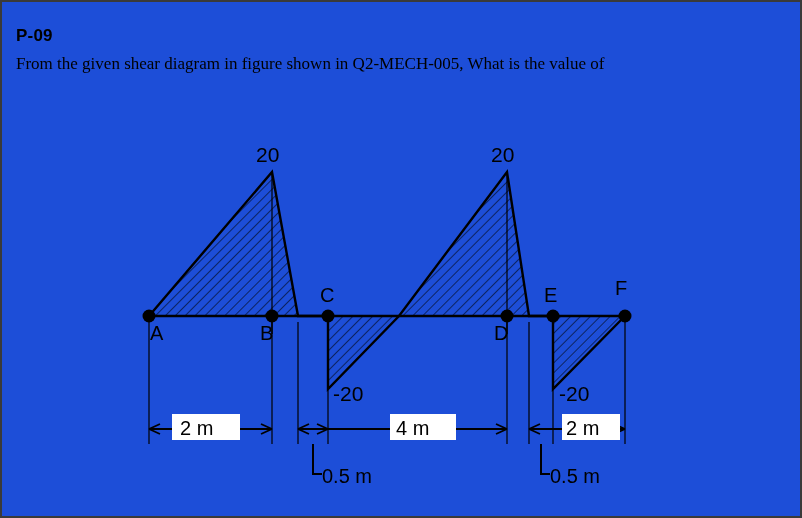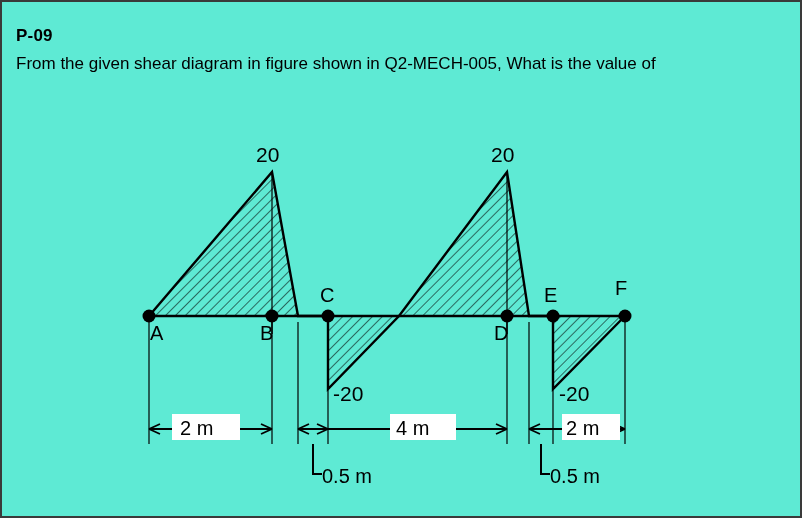--- a/index.html
+++ b/index.html
@@ -7,21 +7,21 @@
     padding: 0;
     background: #ffffff;
   }
   body {
     font-family: "Liberation Sans", sans-serif;
   }
   #page {
     position: relative;
     width: 802px;
     height: 518px;
-    background: #5eead4;
+    background: #1d4ed8;
     border: 2px solid #3a3a3a;
     box-sizing: border-box;
     overflow: hidden;
   }
   .prob-id {
     position: absolute;
     left: 14px;
     top: 24px;
     font-size: 17px;
     font-weight: bold;
@@ -29,20 +29,21 @@
     letter-spacing: 0.2px;
   }
   .prob-text {
     position: absolute;
     left: 14px;
     top: 50px;
     width: 770px;
     font-size: 17px;
     color: #000;
     line-height: 1.45;
+    font-family: Liberation Serif, serif;
   }
   .prob-text .l2 {
     display: block;
     padding-left: 34px;
   }
   #figure {
     position: absolute;
     left: 0;
     top: 120px;
     width: 802px;

